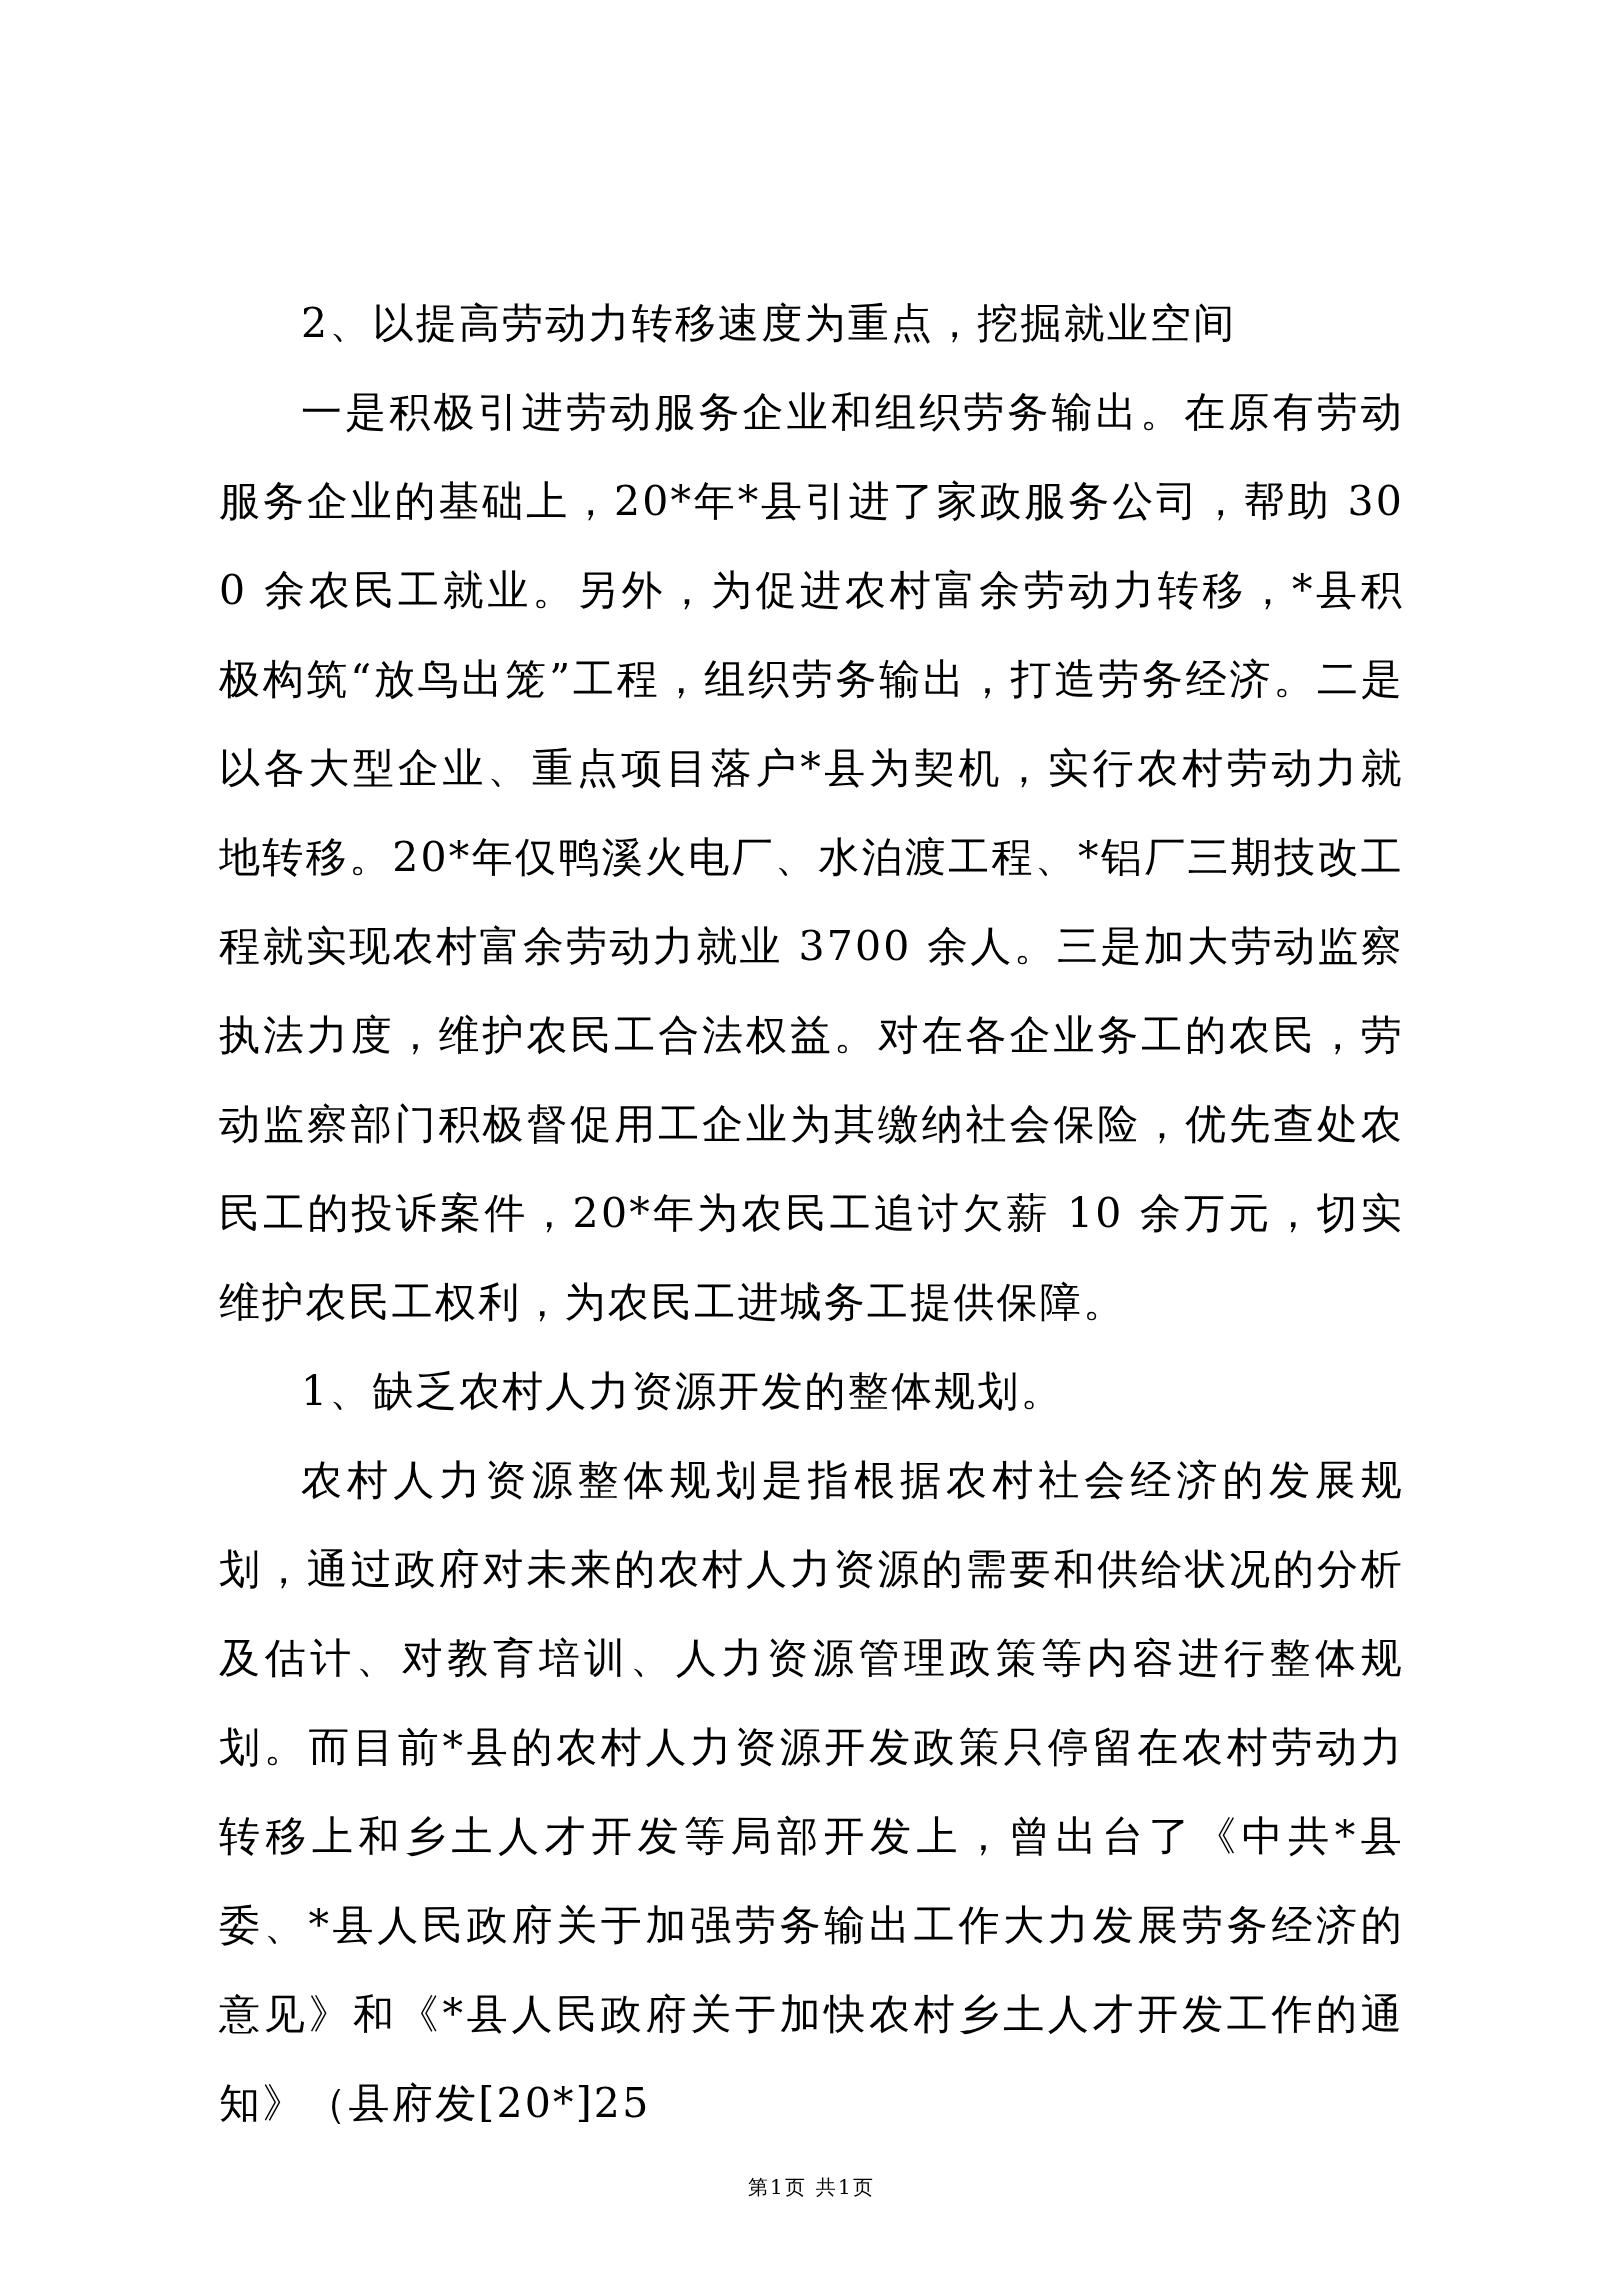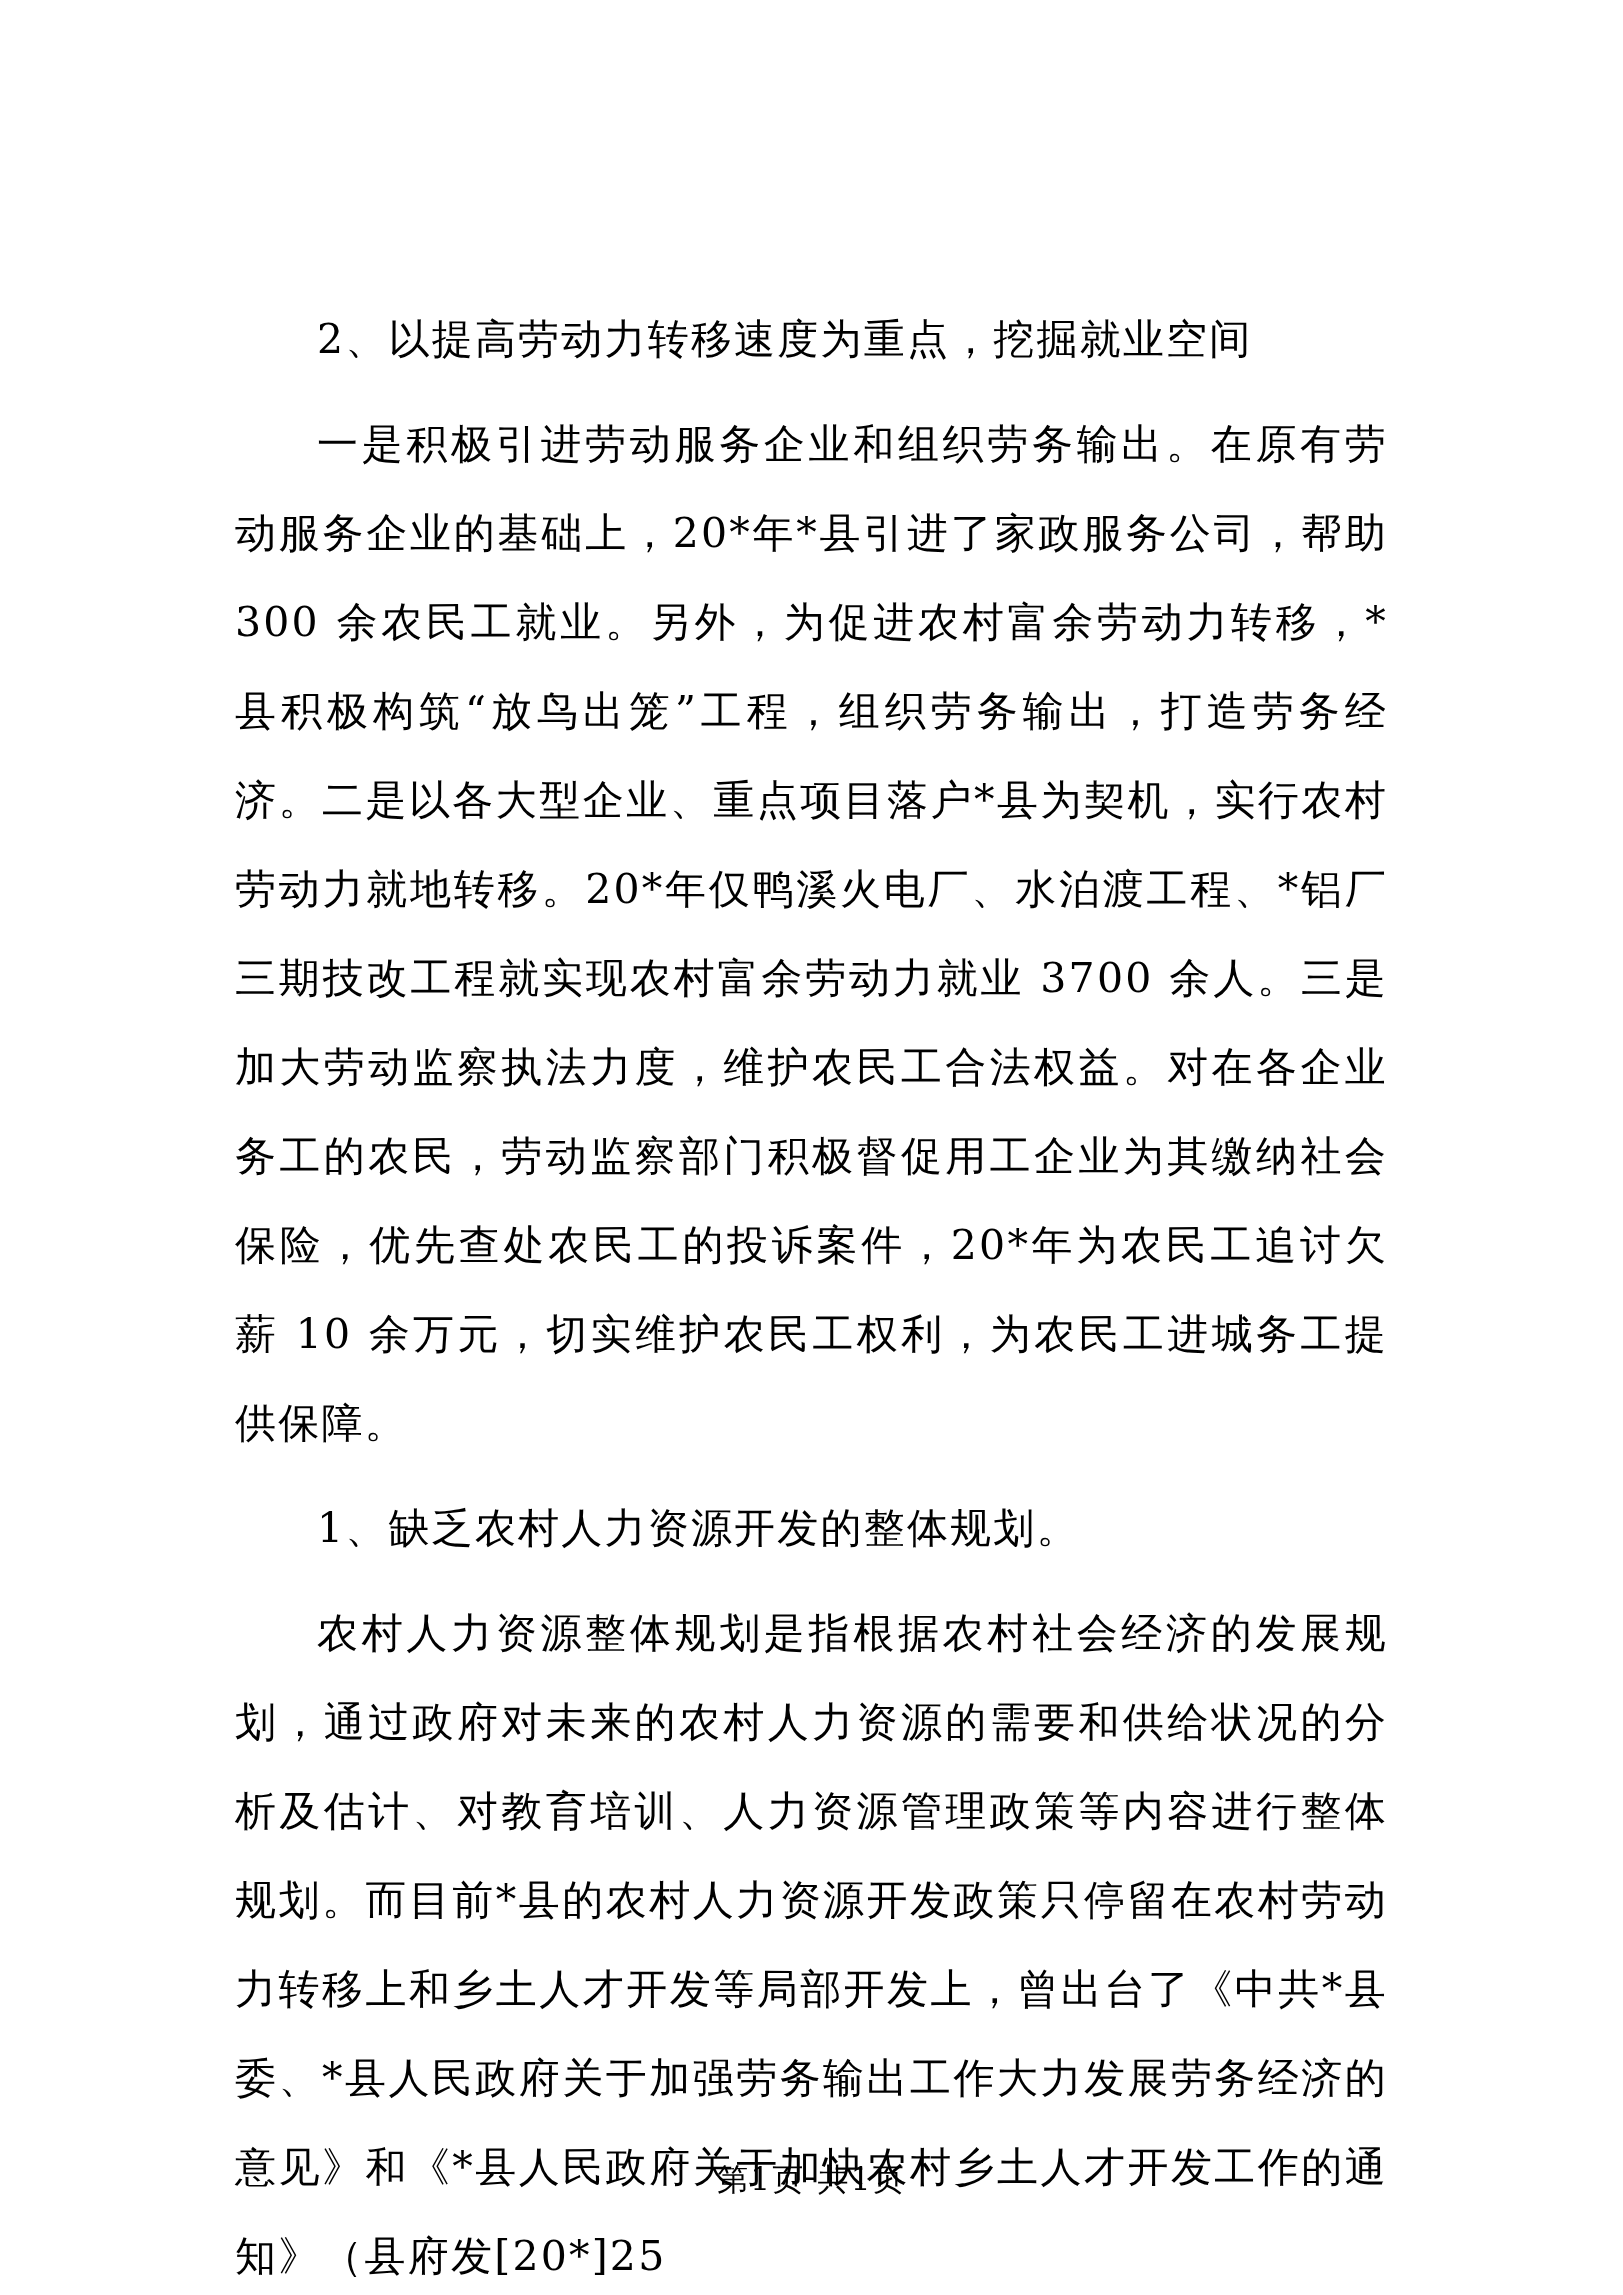--- a/index.html
+++ b/index.html
@@ -18,36 +18,36 @@
     inset: 0;
     background: #ffffff;
   }
   .page-content {
     position: absolute;
     left: 219px;
     right: 219px;
     top: 279px;
   }
   .para {
-    margin: 16px;
+    margin: 0;
     font-size: 41px;
     line-height: 89px;
     letter-spacing: 2.2px;
     text-align: justify;
     text-justify: inter-ideograph;
     text-indent: 2em;
     word-break: break-all;
   }
   .page-footer {
     position: absolute;
     left: 0;
     right: 0;
     bottom: 94px;
     text-align: center;
-    font-size: 31px;
+    font-size: 20px;
     letter-spacing: 2.2px;
     color: #000000;
     margin-top: 28px;
   }
 </style>
 </head>
 <body>
 
 <div class="page">
 

